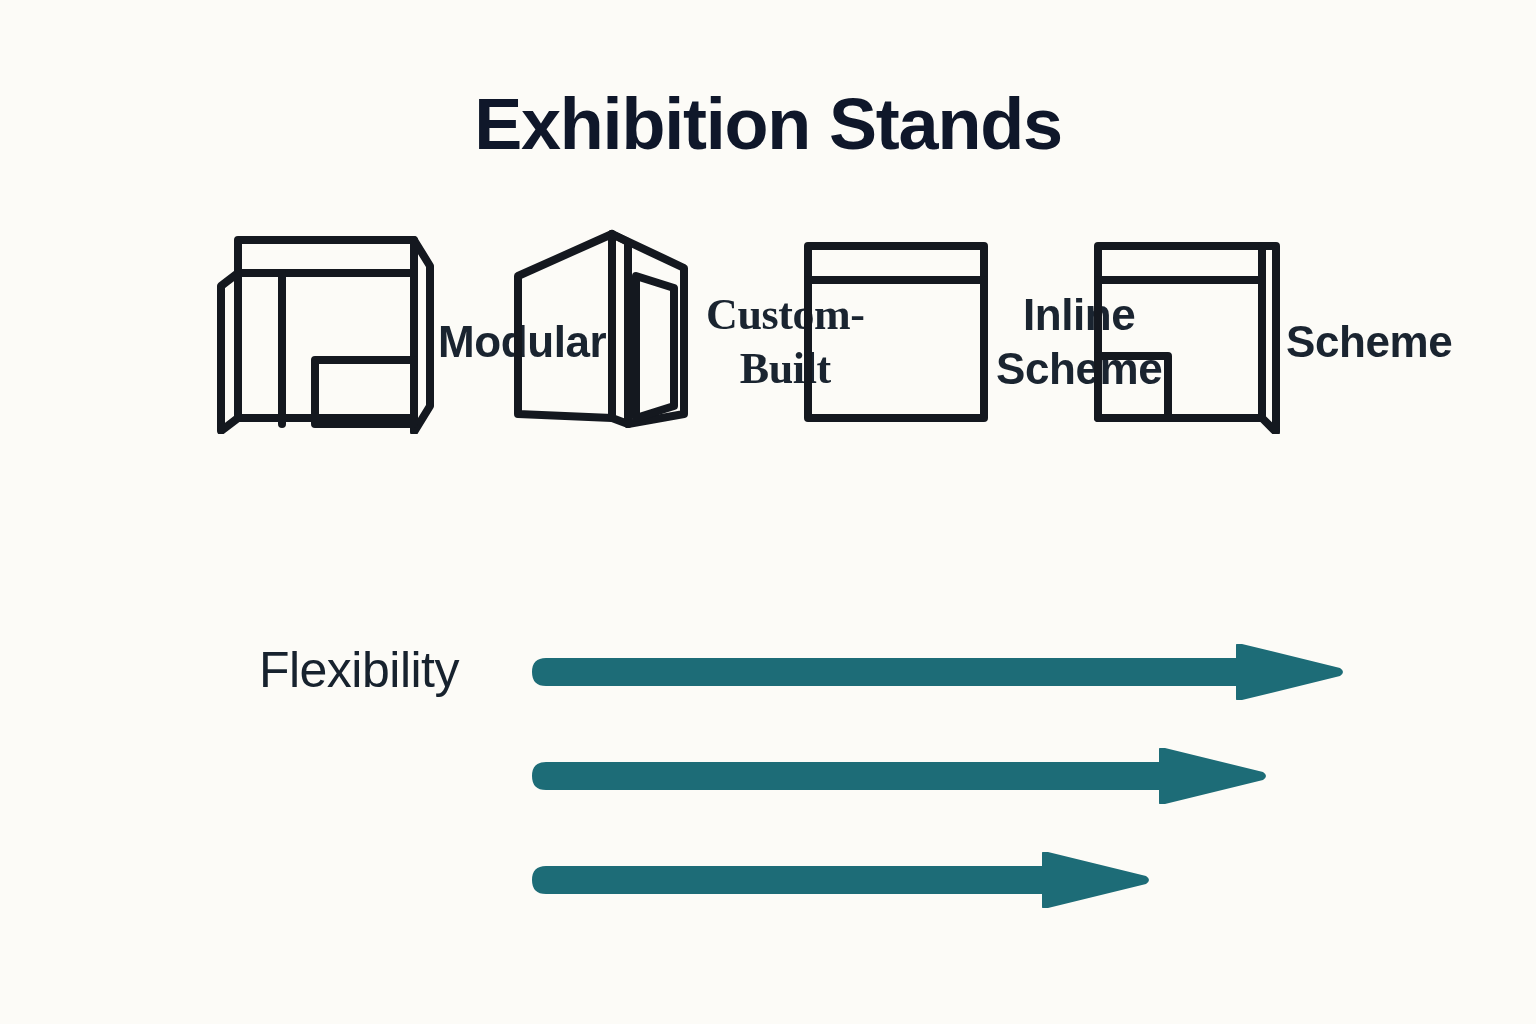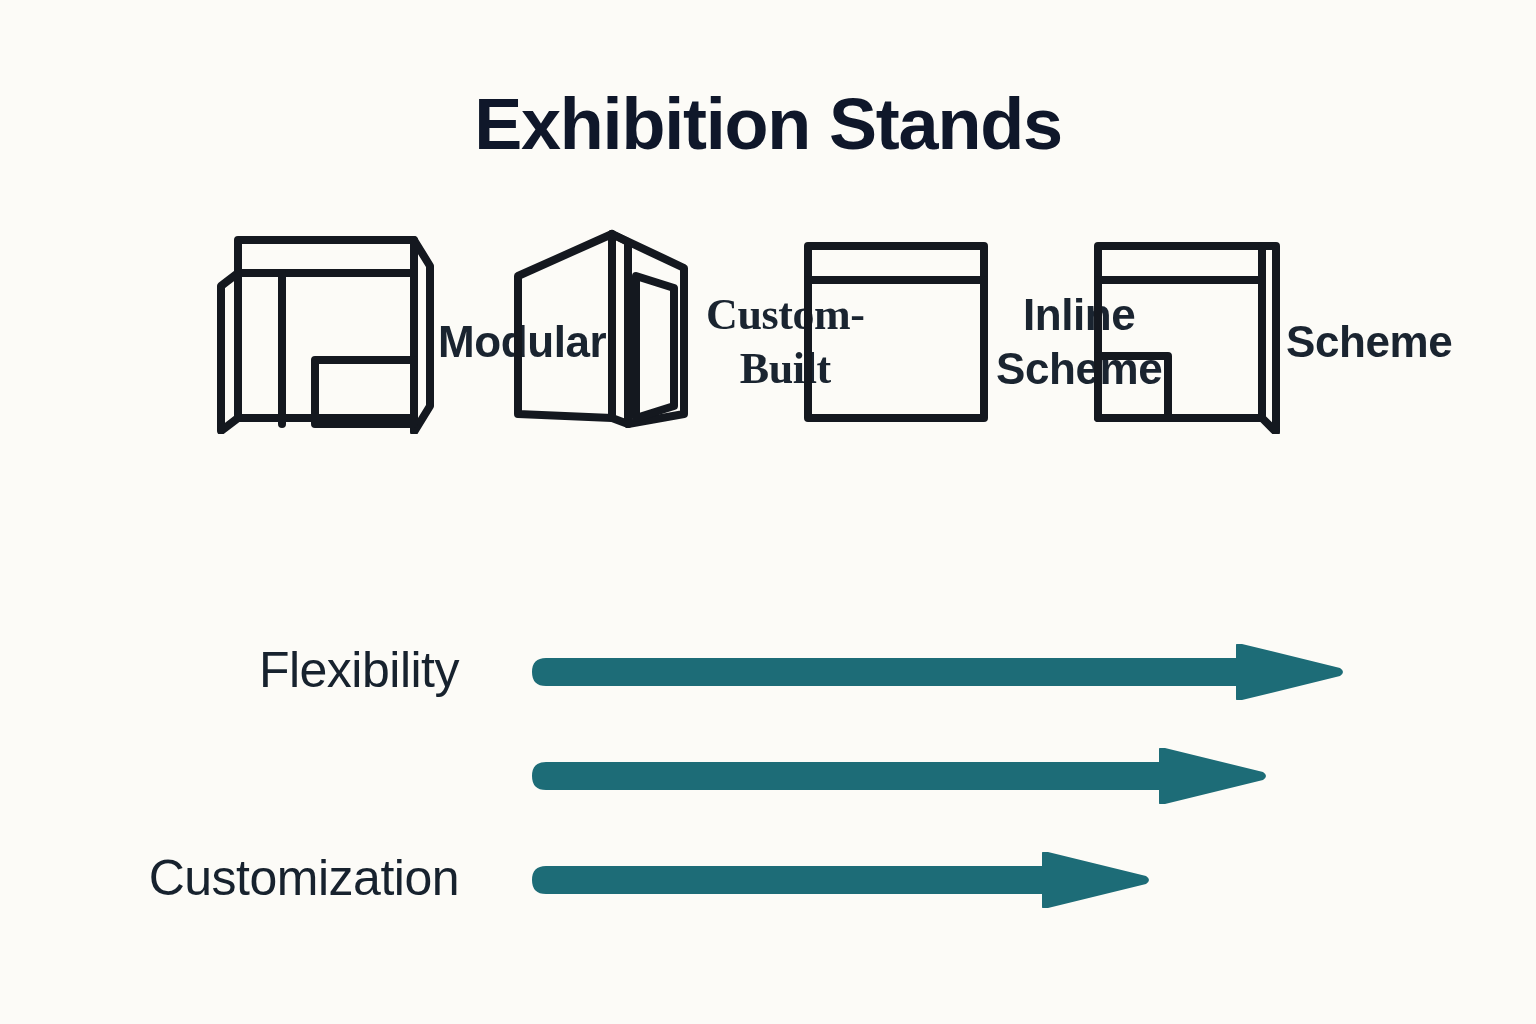--- a/index.html
+++ b/index.html
@@ -198,21 +198,20 @@
 
     <div class="compare-row">
       <div class="arrow-wrap">
         <svg width="737" height="56" viewBox="0 0 737 56" fill="#1d6c77">
           <path d="M16 14 H629 V2 Q629 -4 635 0 L733 24 Q739 28 733 32 L635 56 Q629 60 629 54 V42 H16 Q2 42 2 28 Q2 14 16 14 Z"></path>
         </svg>
       </div>
     </div>
 
     <div class="compare-row">
-      <div class="row-label">Customization</div>
       <div class="arrow-wrap">
         <svg width="620" height="56" viewBox="0 0 620 56" fill="#1d6c77">
           <path d="M16 14 H512 V2 Q512 -4 518 0 L616 24 Q622 28 616 32 L518 56 Q512 60 512 54 V42 H16 Q2 42 2 28 Q2 14 16 14 Z"></path>
         </svg>
       </div>
     </div>
 
   </div>
 
 </div>

